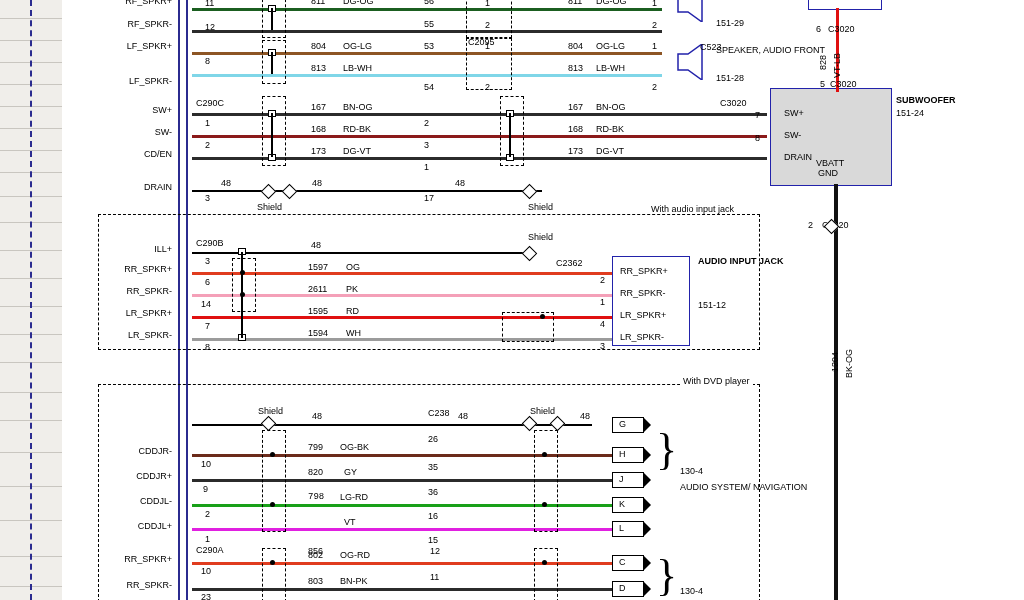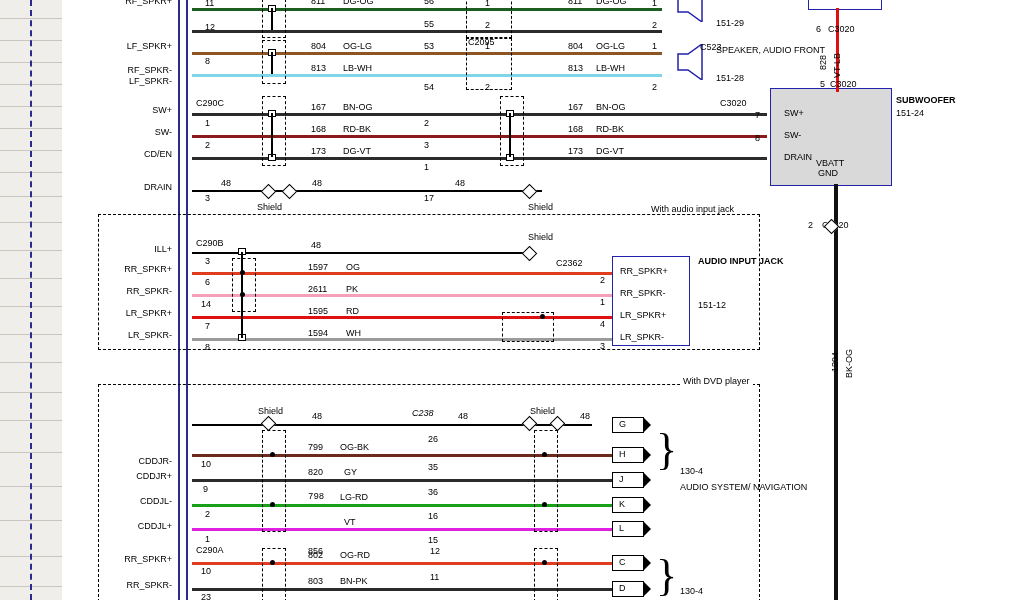--- a/index.html
+++ b/index.html
@@ -77,21 +77,21 @@
   <div class="num" style="left:205px;top:-2px;">11</div>
   <div class="num" style="left:311px;top:-4px;">811</div>
   <div class="num" style="left:343px;top:-4px;">DG-OG</div>
   <div class="num" style="left:424px;top:-4px;">56</div>
   <div class="num" style="left:485px;top:-2px;">1</div>
   <div class="num" style="left:568px;top:-4px;">811</div>
   <div class="num" style="left:596px;top:-4px;">DG-OG</div>
   <div class="num" style="left:652px;top:-2px;">1</div>
 
   <div class="wire" style="left:192px;top:30px;width:470px;background:#2b2b2b;"></div>
-  <div class="lbl r" style="left:100px;top:19px;width:72px;margin-top:46px;">RF_SPKR-</div>
+  <div class="lbl r" style="left:100px;top:19px;width:72px;">RF_SPKR-</div>
   <div class="num" style="left:205px;top:22px;">12</div>
   <div class="num" style="left:424px;top:19px;">55</div>
   <div class="num" style="left:485px;top:20px;">2</div>
   <div class="num" style="left:652px;top:20px;">2</div>
 
   <div class="wire" style="left:192px;top:52px;width:470px;background:#8d5524;"></div>
   <div class="lbl r" style="left:100px;top:41px;width:72px;">LF_SPKR+</div>
   <div class="num" style="left:205px;top:56px;">8</div>
   <div class="num" style="left:311px;top:41px;">804</div>
   <div class="num" style="left:343px;top:41px;">OG-LG</div>
@@ -278,27 +278,27 @@
 
   <div class="dashbox" style="left:98px;top:384px;width:660px;height:216px;"></div>
   <div class="lbl" style="left:680px;top:376px;background:#fff;padding:0 3px;">With DVD player</div>
 
   <div class="hline" style="left:192px;top:424px;width:400px;"></div>
   <div class="lbl" style="left:258px;top:406px;">Shield</div>
   <div class="lbl" style="left:530px;top:406px;">Shield</div>
   <div class="num" style="left:312px;top:411px;">48</div>
   <div class="num" style="left:458px;top:411px;">48</div>
   <div class="num" style="left:580px;top:411px;">48</div>
-  <div class="lbl" style="left:412px;top:408px;font-style:italic;">C238</div>
+  <div class="lbl" style="left:428px;top:408px;">C238</div>
   <div class="conn" style="left:524px;top:418px;"></div>
   <div class="conn" style="left:552px;top:418px;"></div>
   <div class="conn" style="left:263px;top:418px;"></div>
 
   <div class="wire" style="left:192px;top:454px;width:420px;background:#6b2a1a;"></div>
-  <div class="lbl r" style="left:100px;top:456px;width:72px;">CDDJR-</div>
+  <div class="lbl r" style="left:100px;top:446px;width:72px;">CDDJR-</div>
   <div class="num" style="left:201px;top:459px;">10</div>
   <div class="num" style="left:308px;top:442px;">799</div>
   <div class="num" style="left:340px;top:442px;">OG-BK</div>
   <div class="num" style="left:428px;top:434px;">26</div>
 
   <div class="wire" style="left:192px;top:479px;width:420px;background:#2b2b2b;"></div>
   <div class="lbl r" style="left:100px;top:471px;width:72px;">CDDJR+</div>
   <div class="num" style="left:203px;top:484px;">9</div>
   <div class="num" style="left:308px;top:467px;">820</div>
   <div class="num" style="left:344px;top:467px;">GY</div>

